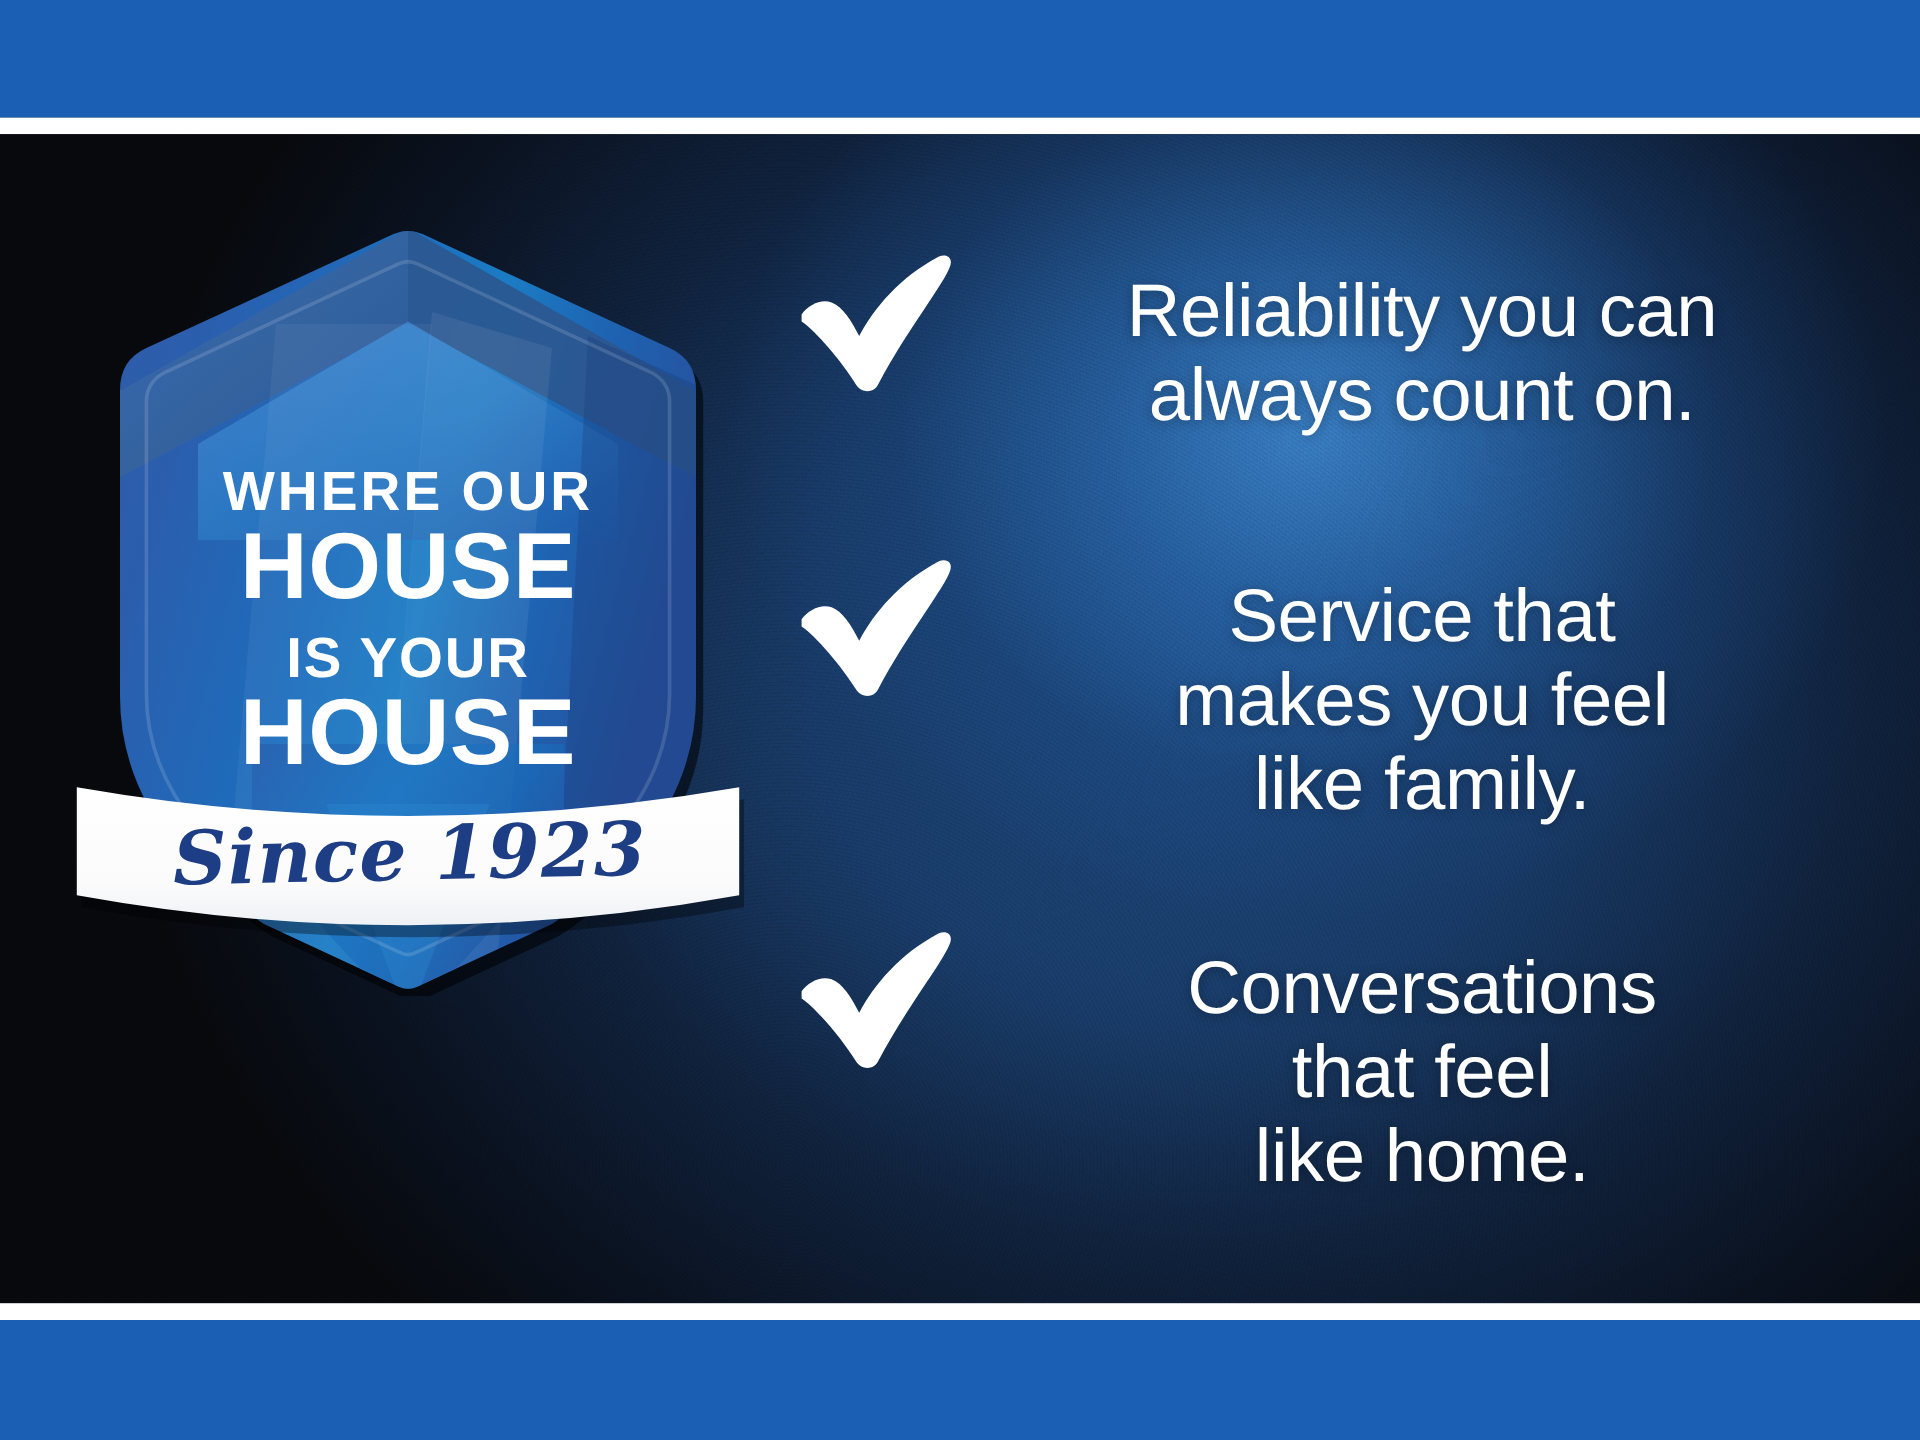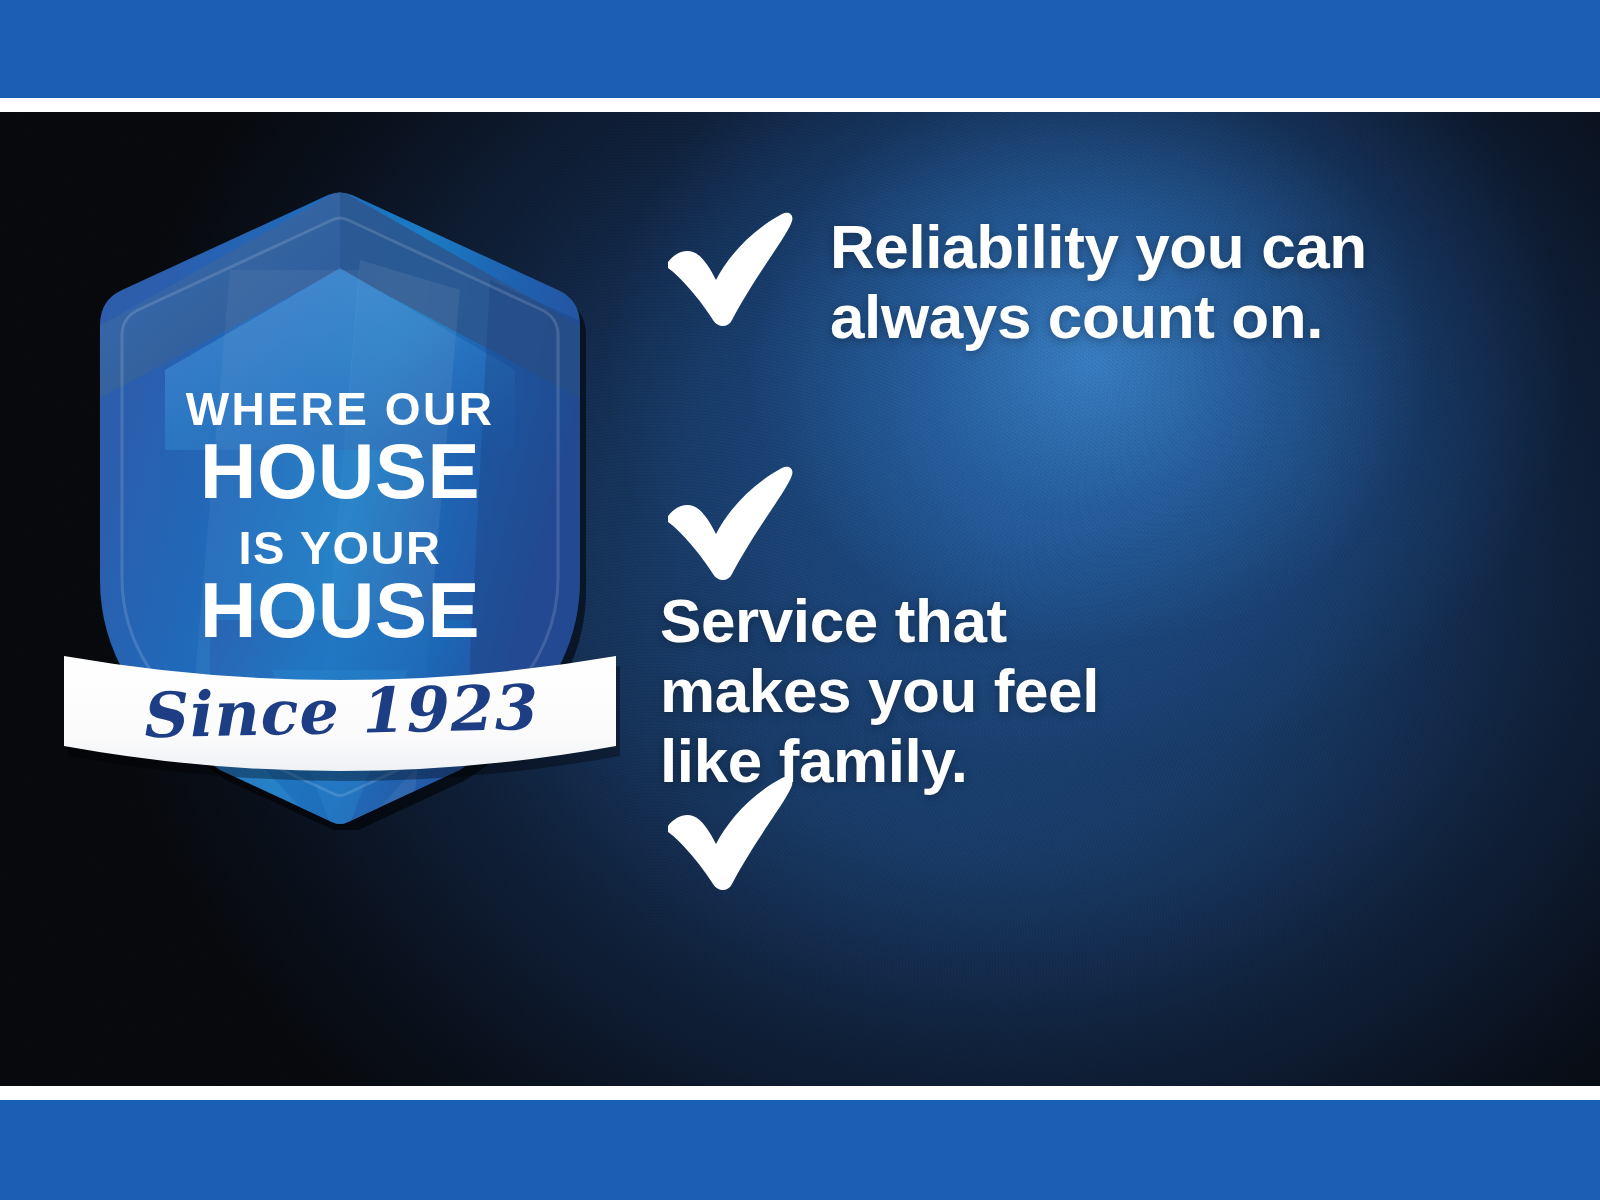--- a/index.html
+++ b/index.html
@@ -130,42 +130,43 @@
     height: 976px;
   }
   .bullet {
     position: absolute;
     left: 0;
     width: 880px;
     display: flex;
     align-items: flex-start;
   }
   .bullet:nth-child(1) { top: 98px;  }
-  .bullet:nth-child(2) { top: 352px; flex-direction: column; }
+  .bullet:nth-child(2) { top: 352px; }
   .bullet:nth-child(3) { top: 662px; }
 
   .check {
     flex: 0 0 auto;
     width: 140px;
     height: 120px;
     margin-right: 30px;
   }
   .check svg { display: block; width: 140px; height: 120px; }
 
   .bullet-text {
     flex: 1 1 auto;
     color: #ffffff;
     font-family: "Liberation Sans", sans-serif;
-    font-weight: bold;
+    font-weight: normal;
     font-size: 62px;
     line-height: 1.13;
     letter-spacing: -0.4px;
     white-space: pre-line;
     text-shadow: 0 2px 10px rgba(0,0,0,0.30);
-    margin-top: 2px;
+    margin-top: 15px;
+    text-align: center;
   }
 </style>
 </head>
 <body>
 
 <div id="poster">
 
   <div class="brandbar top"></div>
   <div class="whiteline top"></div>
 
@@ -274,20 +275,23 @@
     </div>
 
     <div class="bullet">
       <span class="check">
         <svg viewBox="0 0 140 120" xmlns="http://www.w3.org/2000/svg">
           <path d="M8,52 C14,44 24,39 33,42 C42,45 50,58 56,70 C68,47 90,21 122,4
                    C128,1 134,4 132,11 C128,25 95,66 72,110 C68,118 58,118 53,110
                    C42,92 20,66 8,58 Z" fill="#ffffff"></path>
         </svg>
       </span>
+      <div class="bullet-text">Conversations
+that feel
+like home.</div>
     </div>
 
   </div>
 
   <div class="whiteline bottom"></div>
   <div class="brandbar bottom"></div>
 
 </div>
 
 </body></html>

